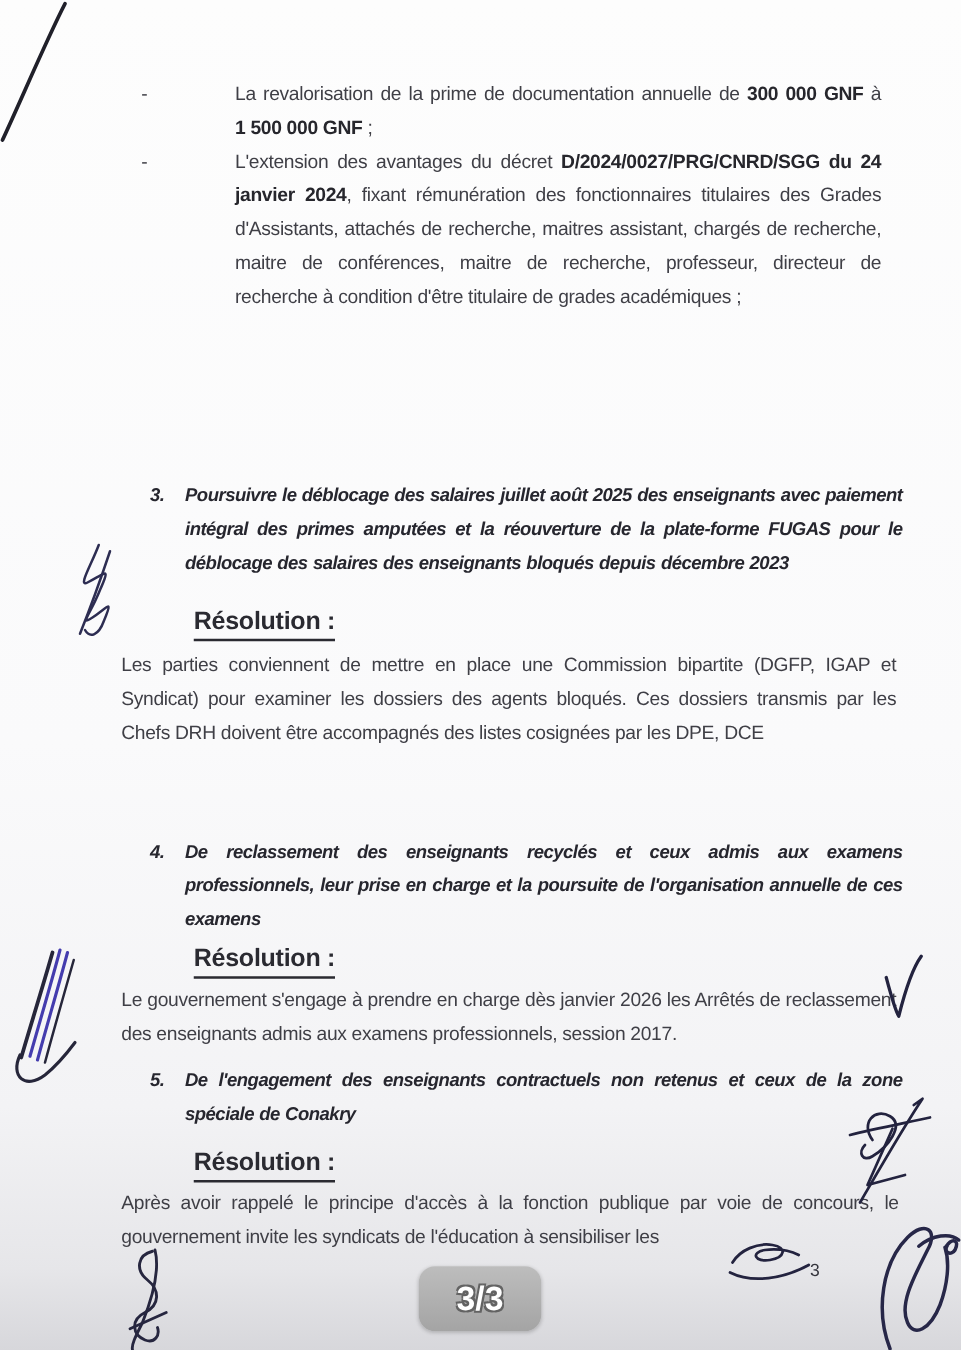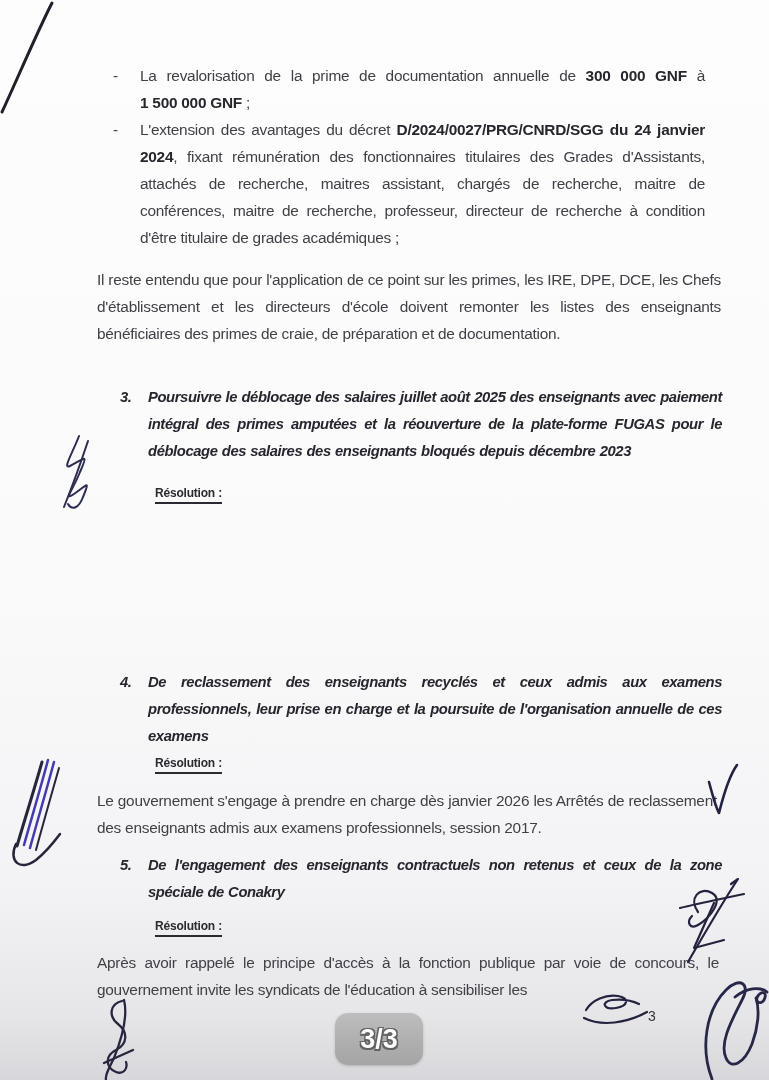--- a/index.html
+++ b/index.html
@@ -12,49 +12,49 @@
   .blk{position:absolute;font-size:15.4px;line-height:27px;letter-spacing:-0.25px;}
   .just{text-align:justify;}
   p{margin:0;}
   b{color:#26262c;font-weight:bold;}
   .nw{white-space:nowrap;}
 
   
   .bullets{left:113px;top:62px;width:592px;}
   .li{display:flex;}
   .dash{width:27px;flex:0 0 27px;}
-  .litext{flex:1;text-align:justify;}
+  .litext{flex:1;text-align:justify;margin-left:48px;}
 
   
   .para-intro{left:97px;top:266px;width:624px;}
   .res3p1{left:97px;top:519px;width:620px;}
   .res3p2{left:97px;top:601px;width:620px;}
   .res4{left:97px;top:787px;width:620px;}
   .res5{left:97px;top:949px;width:622px;}
 
   
   .numbered{display:flex;font-weight:bold;font-style:italic;color:#26262e;
             font-size:14.8px;letter-spacing:-0.4px;word-spacing:0.5px;}
   .num{width:28px;flex:0 0 28px;}
   .ntext{flex:1;text-align:justify;font-style:italic;}
   .item3{left:120px;top:384px;width:602px;}
   .item4{left:120px;top:669px;width:602px;}
   .item5{left:120px;top:852px;width:602px;}
 
   
-  .resolution{position:absolute;left:155px;font-size:12px;font-weight:bold;color:#2a2a31;
+  .resolution{position:absolute;left:155px;font-size:20px;font-weight:bold;color:#2a2a31;
               letter-spacing:-0.2px;}
   .resolution span{display:inline-block;border-bottom:2px solid #2a2a31;padding-bottom:2px;}
   .resol3{top:486px;}
   .resol4{top:756px;}
   .resol5{top:919px;}
 
   
   .page-badge{
-    position:absolute;left:335px;top:1013px;width:88px;height:52px;border-radius:13px;
+    position:absolute;left:335px;top:1013px;width:98px;height:52px;border-radius:13px;
     background:linear-gradient(180deg,#bdbdbd,#a4a4a4);
     display:flex;align-items:center;justify-content:center;
     font-size:27px;font-weight:bold;color:#ffffff;
     text-shadow:-1.5px -1.5px 0 #636363,1.5px -1.5px 0 #636363,-1.5px 1.5px 0 #636363,1.5px 1.5px 0 #636363;
     box-shadow:0 1px 3px rgba(0,0,0,0.18);
   }
   .page-num{position:absolute;left:648px;top:1008px;font-size:14px;color:#34343c;}
 
   .marks{position:absolute;left:0;top:0;pointer-events:none;}
 </style>
@@ -67,29 +67,29 @@
     <div class="li">
       <span class="dash">-</span>
       <p class="litext"><span>La revalorisation de la prime de documentation annuelle de </span><b class="nw">300 000 GNF</b><span> à </span><b class="nw">1 500 000 GNF</b><span> ;</span></p>
     </div>
     <div class="li">
       <span class="dash">-</span>
       <p class="litext"><span>L'extension des avantages du décret </span><b>D/2024/0027/PRG/CNRD/SGG du 24 janvier 2024</b><span>, fixant rémunération des fonctionnaires titulaires des Grades d'Assistants, attachés de recherche, maitres assistant, chargés de recherche, maitre de conférences, maitre de recherche, professeur, directeur de recherche à condition d'être titulaire de grades académiques ;</span></p>
     </div>
   </div>
 
-  <p class="blk just para-intro">Il reste entendu que pour l'application de ce point sur les primes, les IRE, DPE, DCE, les Chefs d'établissement et les directeurs d'école doivent remonter les listes des enseignants bénéficiaires des primes de craie, de préparation et de documentation.</p>
 
   <div class="blk numbered item3">
     <span class="num">3.</span>
     <p class="ntext">Poursuivre le déblocage des salaires juillet août 2025 des enseignants avec paiement intégral des primes amputées et la réouverture de la plate-forme FUGAS pour le déblocage des salaires des enseignants bloqués depuis décembre 2023</p>
   </div>
 
   <div class="resolution resol3"><span>Résolution :</span></div>
 
+  <p class="blk just res3p1">Les parties conviennent de mettre en place une Commission bipartite (DGFP, IGAP et Syndicat) pour examiner les dossiers des agents bloqués. Ces dossiers transmis par les Chefs DRH doivent être accompagnés des listes cosignées par les DPE, DCE</p>
 
   <div class="blk numbered item4">
     <span class="num">4.</span>
     <p class="ntext">De reclassement des enseignants recyclés et ceux admis aux examens professionnels, leur prise en charge et la poursuite de l'organisation annuelle de ces examens</p>
   </div>
 
   <div class="resolution resol4"><span>Résolution :</span></div>
 
   <p class="blk just res4">Le gouvernement s'engage à prendre en charge dès janvier 2026 les Arrêtés de reclassement des enseignants admis aux examens professionnels, session 2017.</p>
 

